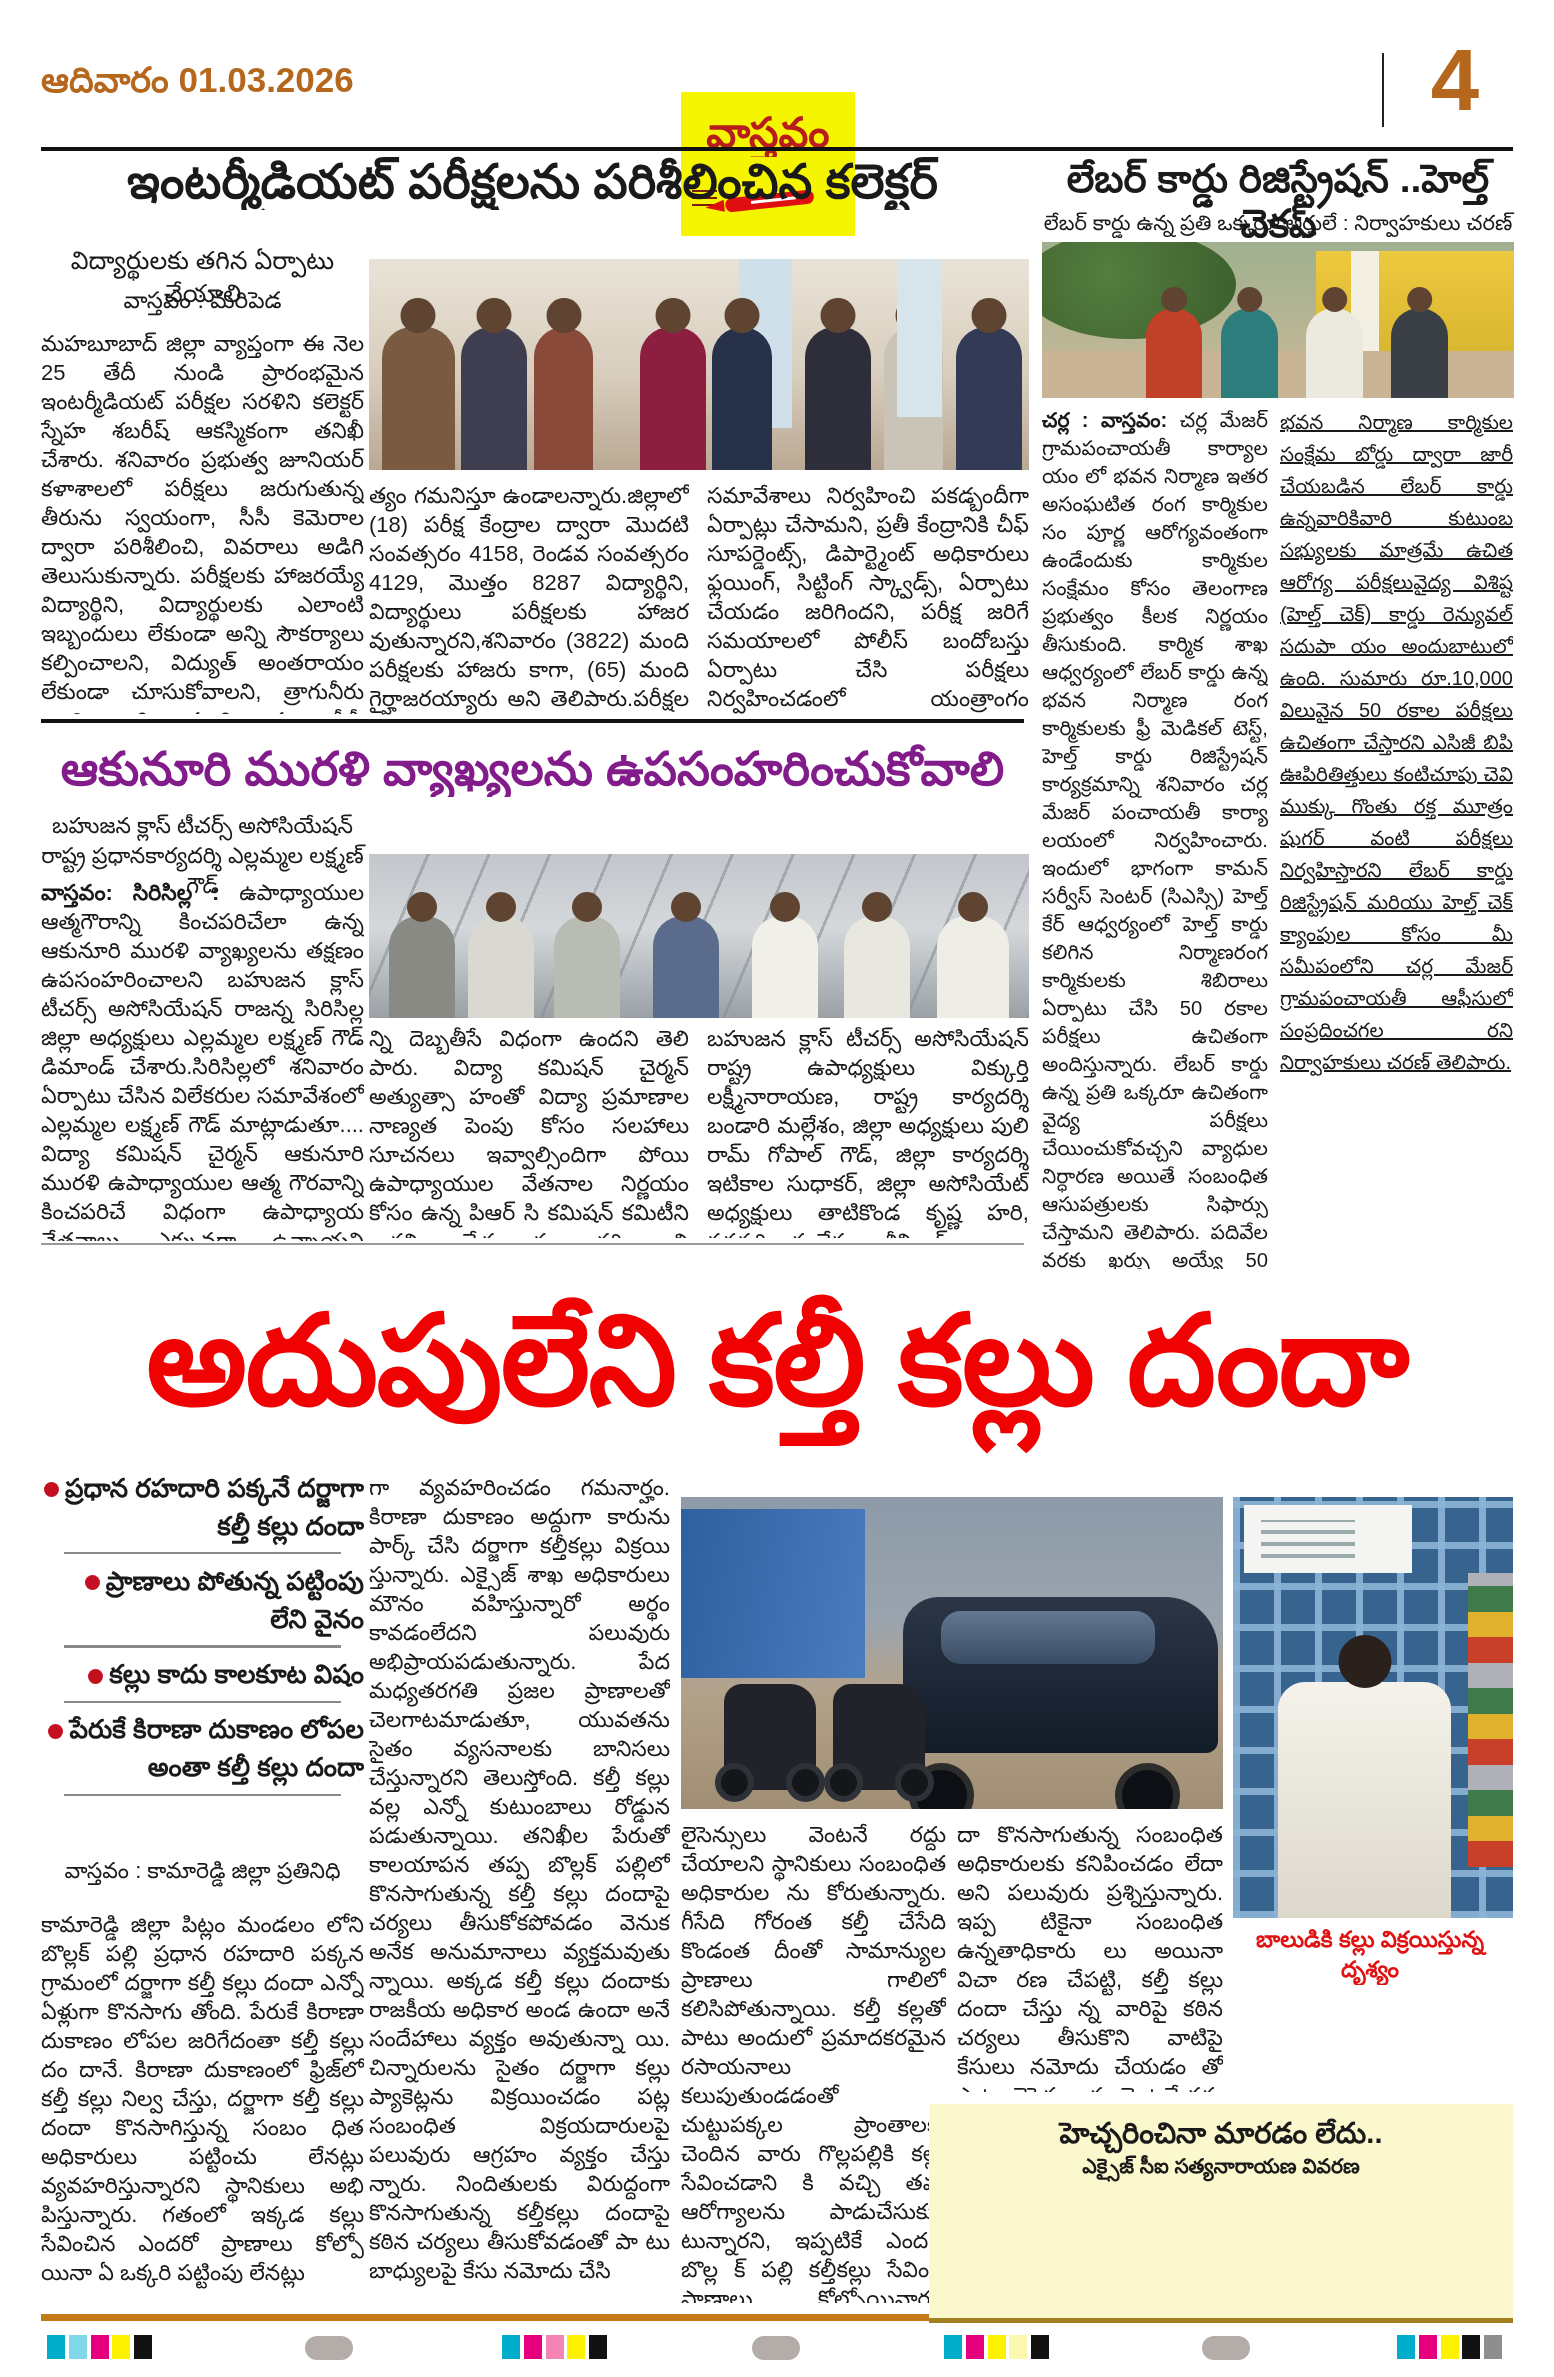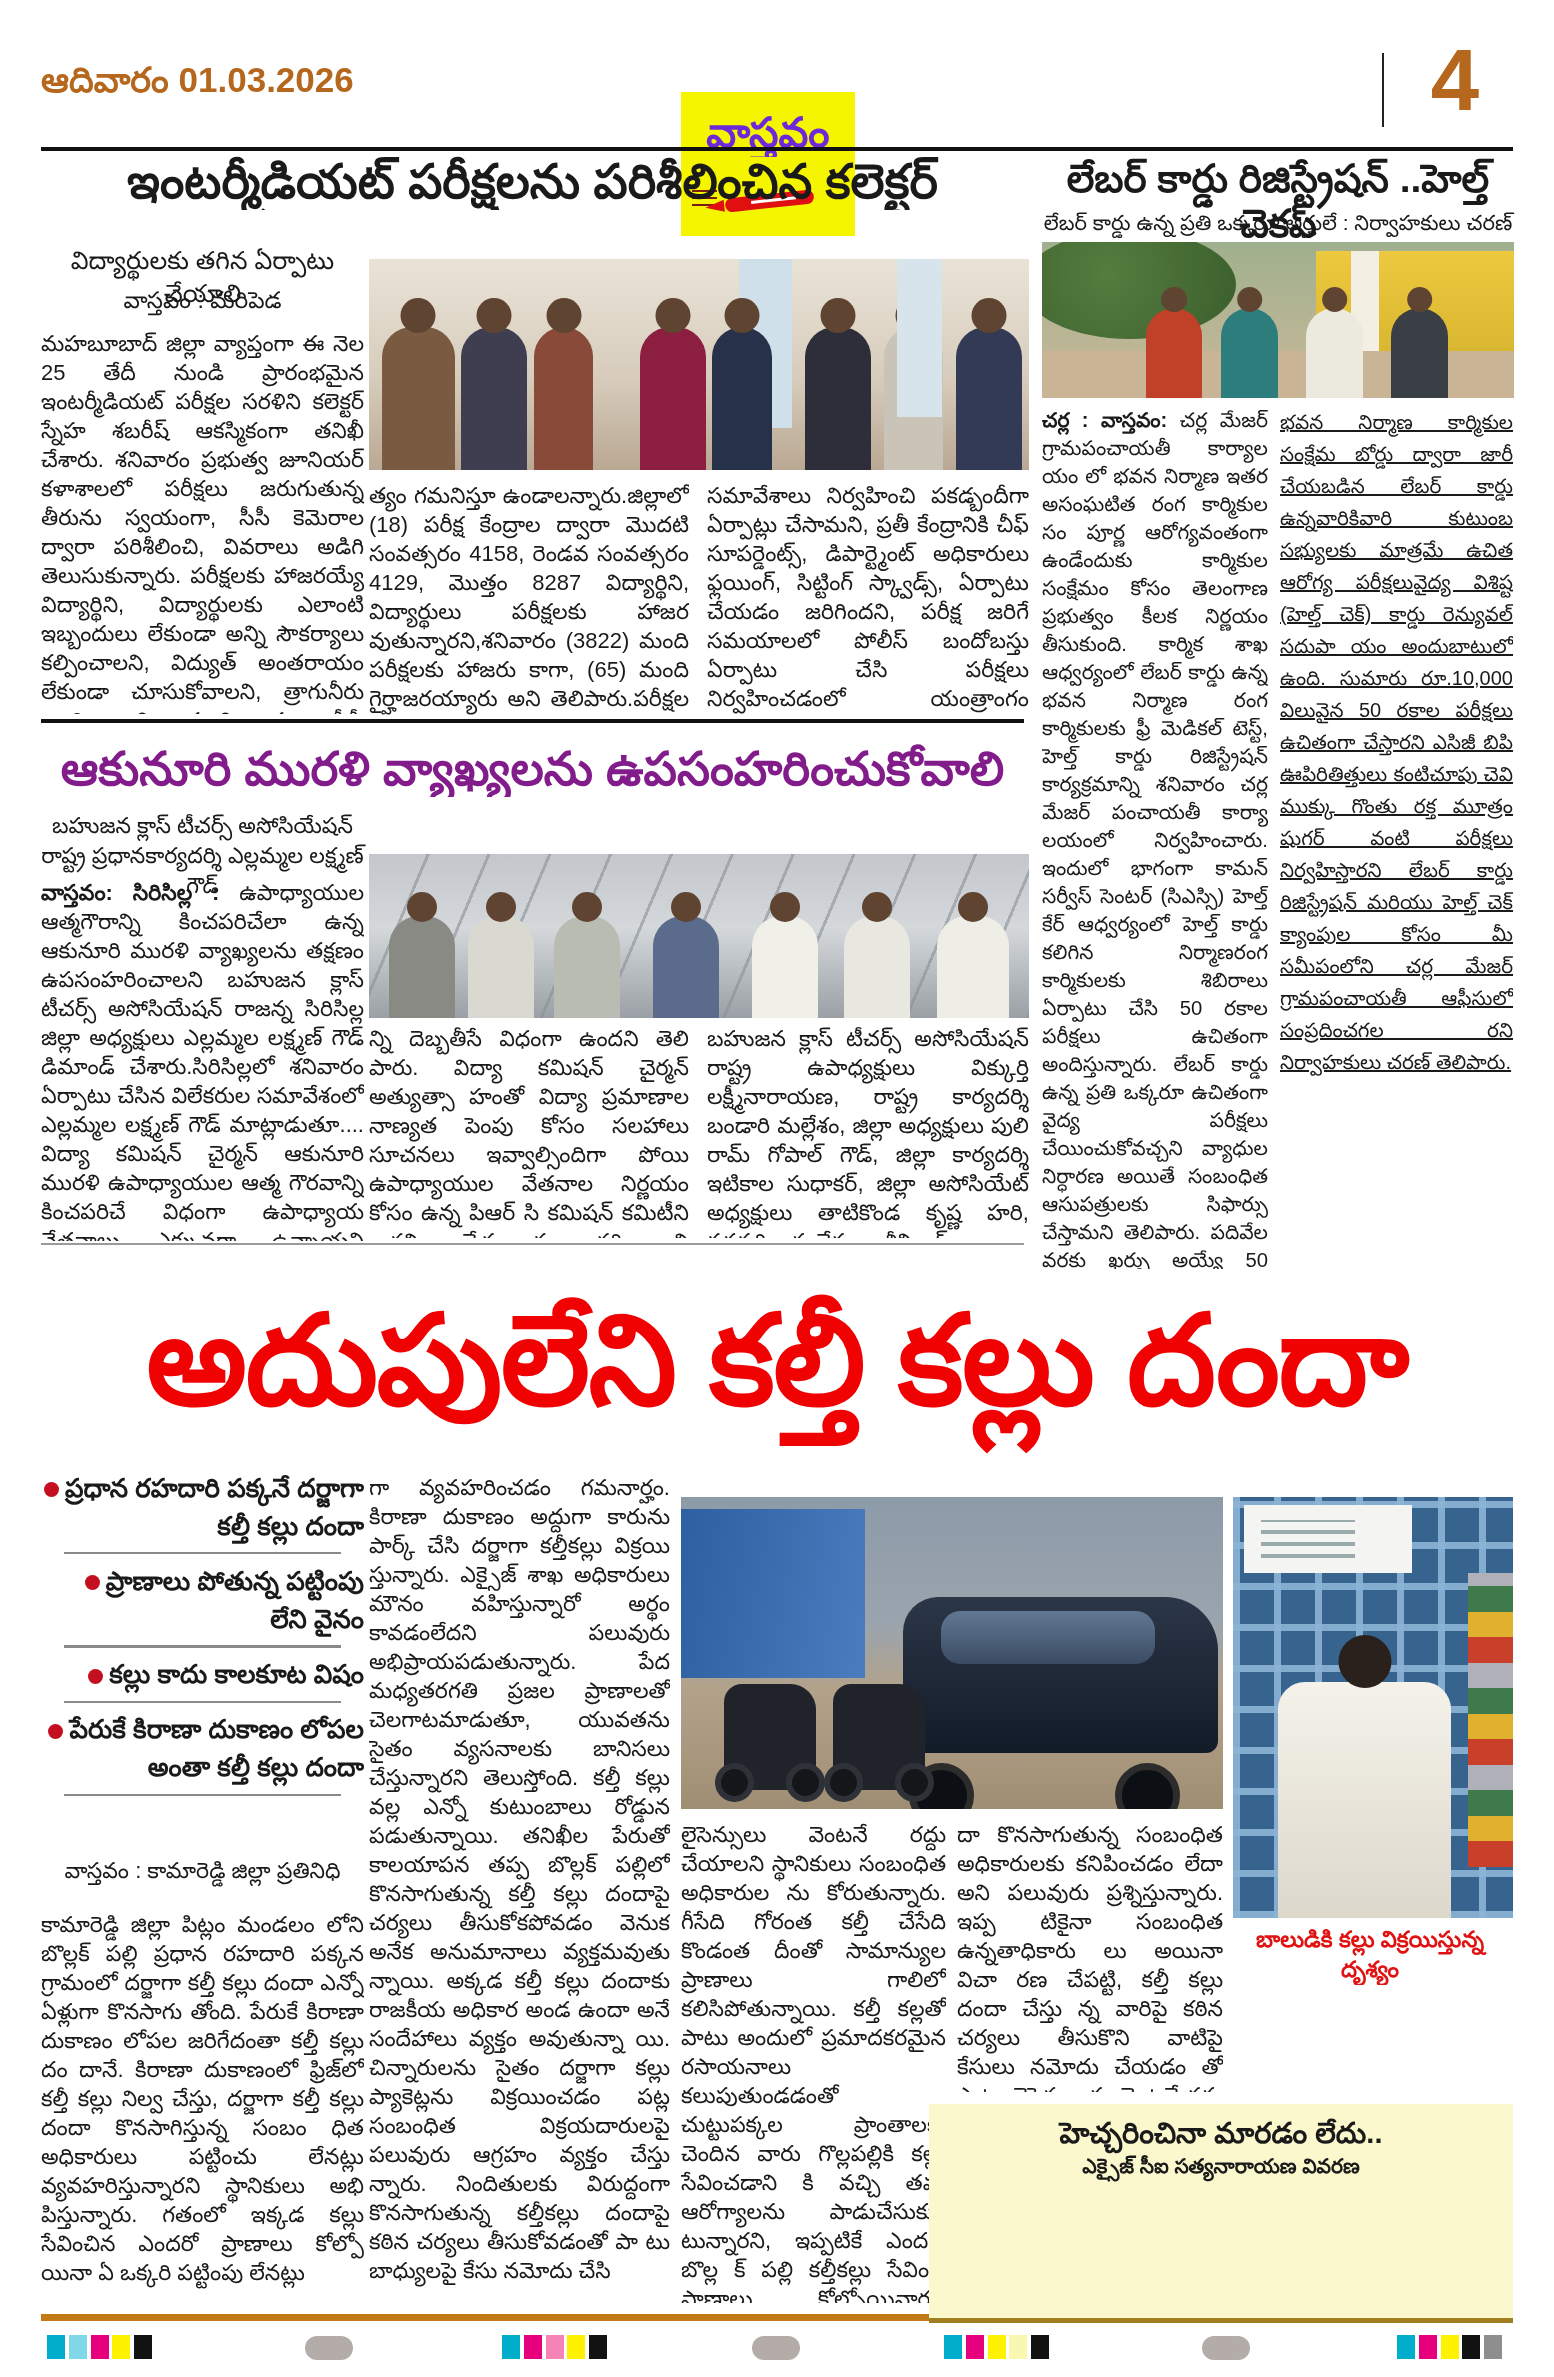--- a/index.html
+++ b/index.html
@@ -6,21 +6,21 @@
   .page{position:relative;width:1555px;height:2377px;background:#ffffff;overflow:hidden;
         font-family:"Liberation Sans","DejaVu Sans",sans-serif;color:#1a1a1a;}
   .abs{position:absolute;}
   .txt{text-align:justify;overflow:hidden;}
   .ctr{text-align:center;}
   .b{font-weight:normal;}
   
   .date{left:41px;top:60px;width:572px;font-size:35px;font-weight:bold;color:#b5671d;}
   .logo{left:681px;top:92px;width:174px;height:144px;background:#f5f500;}
   .logo-title{position:absolute;left:0;top:16.5px;width:100%;text-align:center;font-size:42px;font-weight:bold;
-              color:#6d28d9;line-height:48px;overflow:hidden;}
+              color:#b91c1c;line-height:48px;overflow:hidden;}
   .pen{position:absolute;left:44px;bottom:29px;width:89px;height:13.5px;background:#e01010;border-radius:6.8px;transform:rotate(-6deg);}
   .pen::before{content:"";position:absolute;left:-19.6px;top:0.8px;border-top:6px solid transparent;border-bottom:6px solid transparent;border-right:19.6px solid #e01010;}
   .pen::after{content:"";position:absolute;left:25.6px;top:5.3px;width:45px;height:2.3px;background:#ffffff;}
   .pen-scribble{position:absolute;left:10.5px;bottom:30px;width:25.6px;height:19.6px;
       background:repeating-linear-gradient(0deg,#7d1d10 0 2.3px,transparent 2.3px 6.8px);}
   .vline{left:1382px;top:53px;width:2.3px;height:74px;background:#222;}
   .pageno{left:1391px;top:35px;width:128px;font-size:87px;font-weight:bold;color:#b5671d;text-align:center;line-height:90px;}
   .hrule{background:#111;}
   .header-rule{left:41px;top:147px;width:1472px;height:3.8px;}
   

